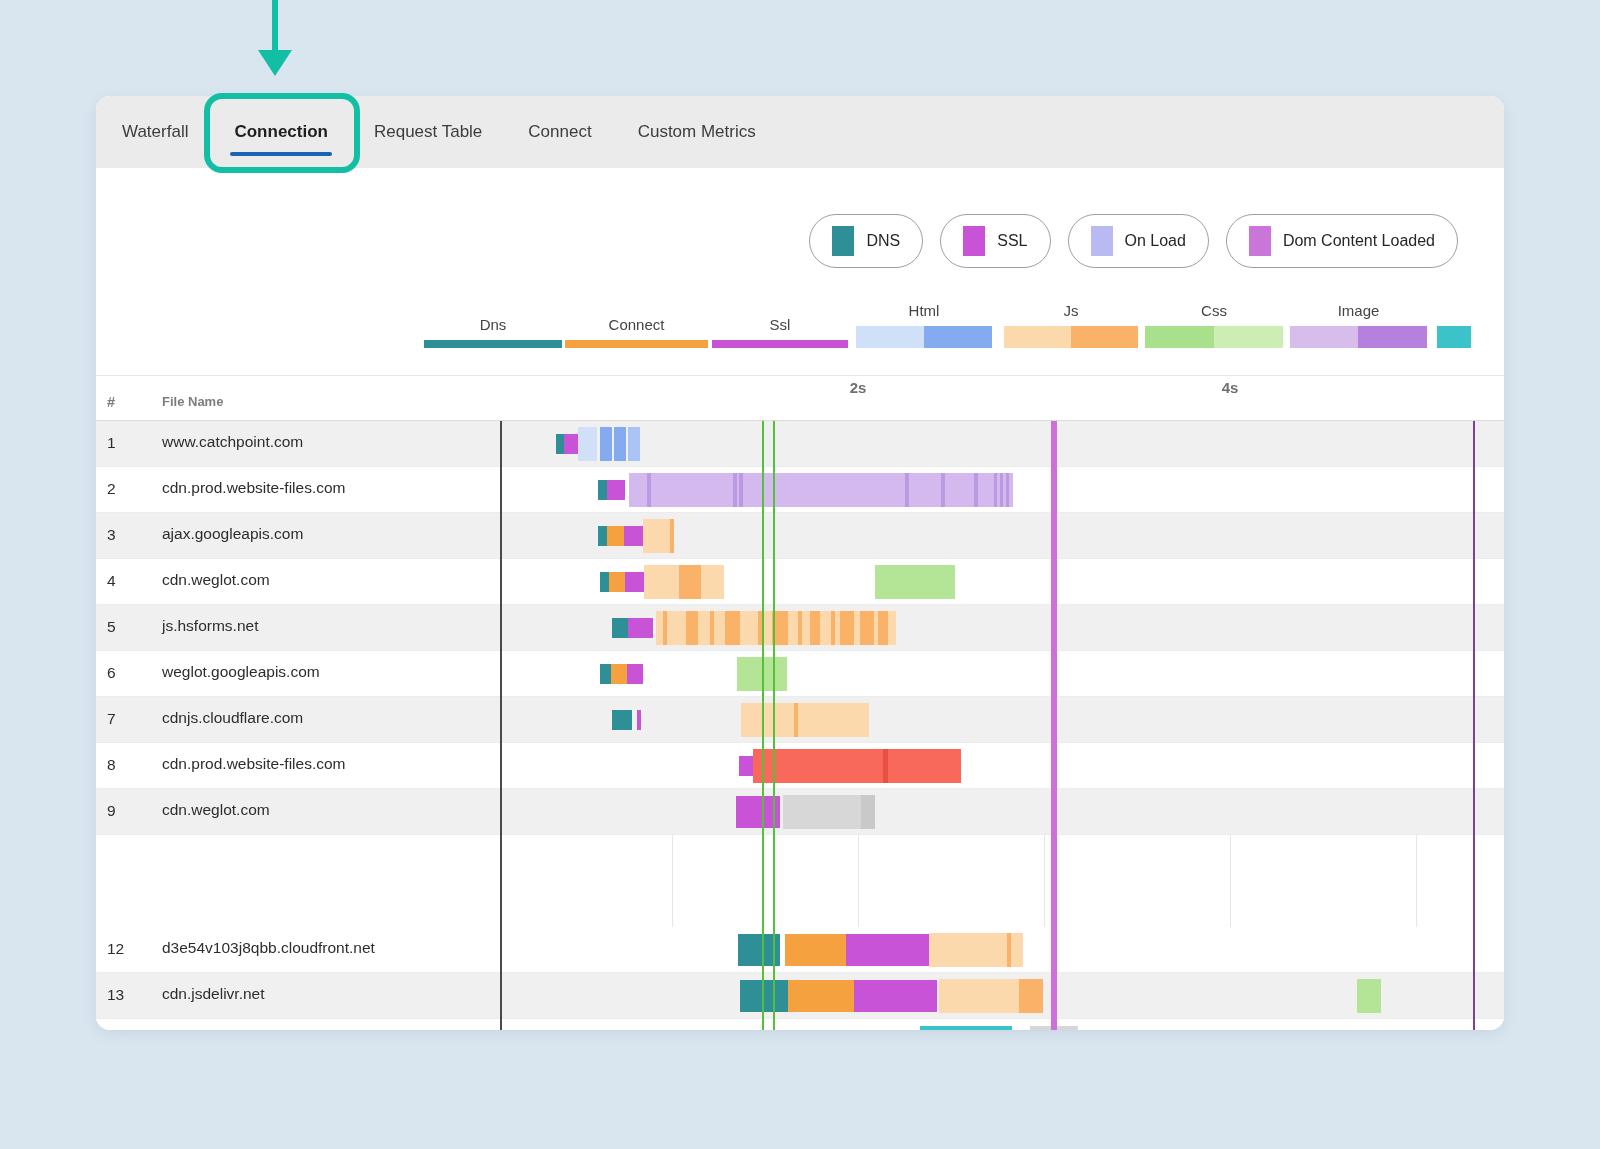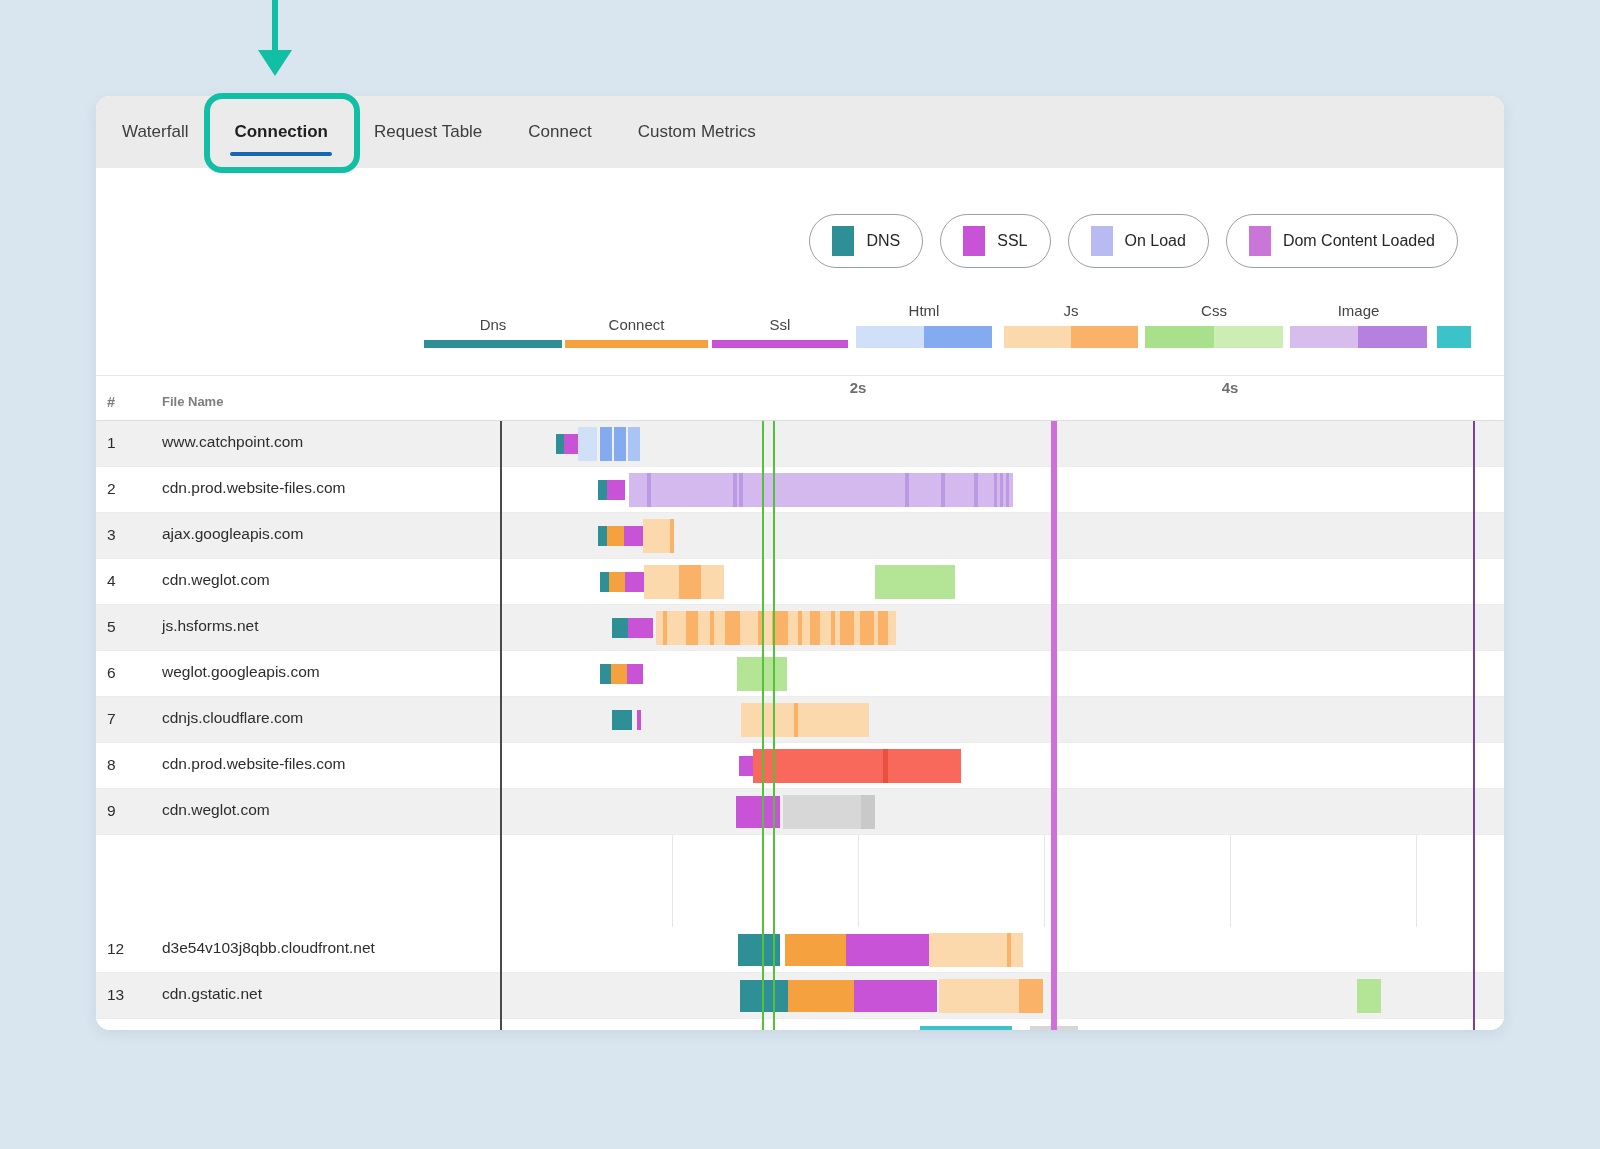--- a/index.html
+++ b/index.html
@@ -273,21 +273,21 @@
         <span class="rnum">12</span>
         <span class="rname">d3e54v103j8qbb.cloudfront.net</span>
         <div class="seg t" style="left: 642px; width: 42px; background: rgb(46, 143, 150);"></div>
         <div class="seg t" style="left: 689px; width: 61px; background: rgb(246, 161, 63);"></div>
         <div class="seg t" style="left: 750px; width: 83px; background: rgb(200, 83, 214);"></div>
         <div class="seg l" style="left: 833px; width: 94px; background: rgb(252, 217, 172);"></div>
         <div class="seg l" style="left: 911px; width: 4px; background: rgb(249, 178, 103);"></div>
       </div>
       <div class="row odd" style="top: 552px;">
         <span class="rnum">13</span>
-        <span class="rname">cdn.gstatic.net</span>
+        <span class="rname">cdn.jsdelivr.net</span>
         <div class="seg t" style="left: 644px; width: 48px; background: rgb(46, 143, 150);"></div>
         <div class="seg t" style="left: 692px; width: 66px; background: rgb(246, 161, 63);"></div>
         <div class="seg t" style="left: 758px; width: 83px; background: rgb(200, 83, 214);"></div>
         <div class="seg l" style="left: 843px; width: 80px; background: rgb(252, 217, 172);"></div>
         <div class="seg l" style="left: 923px; width: 24px; background: rgb(249, 178, 103);"></div>
         <div class="seg l" style="left: 1261px; width: 24px; background: rgb(180, 229, 150);"></div>
       </div>
       <div class="row even" style="top: 598px;">
         <div class="seg t" style="left: 824px; width: 92px; background: rgb(60, 195, 201);"></div>
         <div class="seg t" style="left: 934px; width: 48px; background: rgb(215, 215, 215);"></div>

